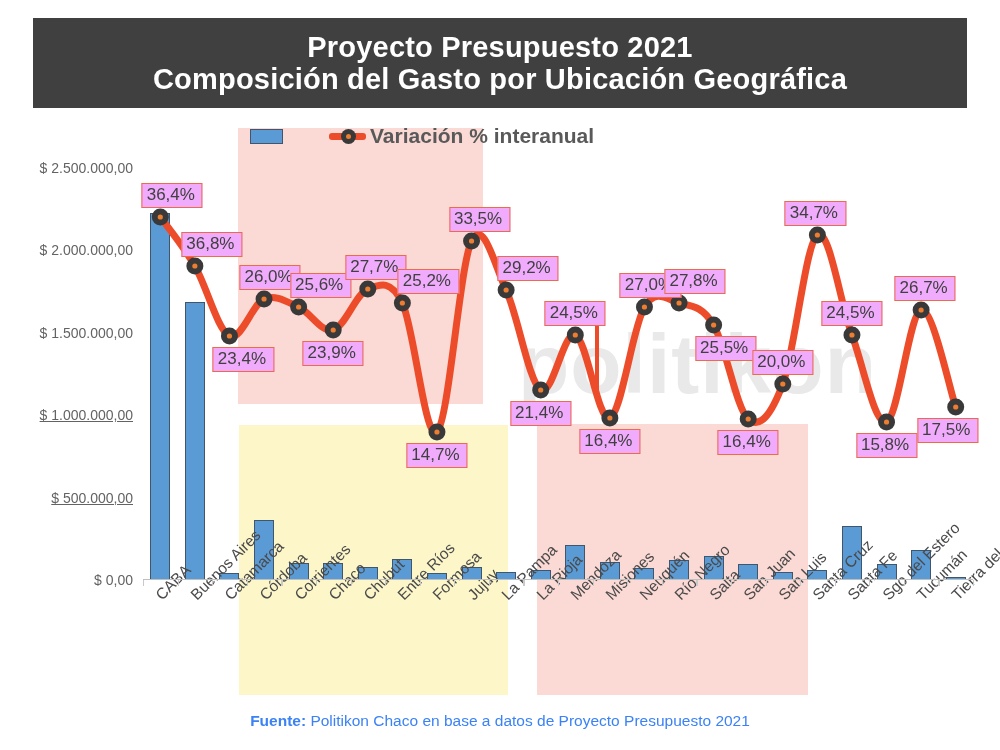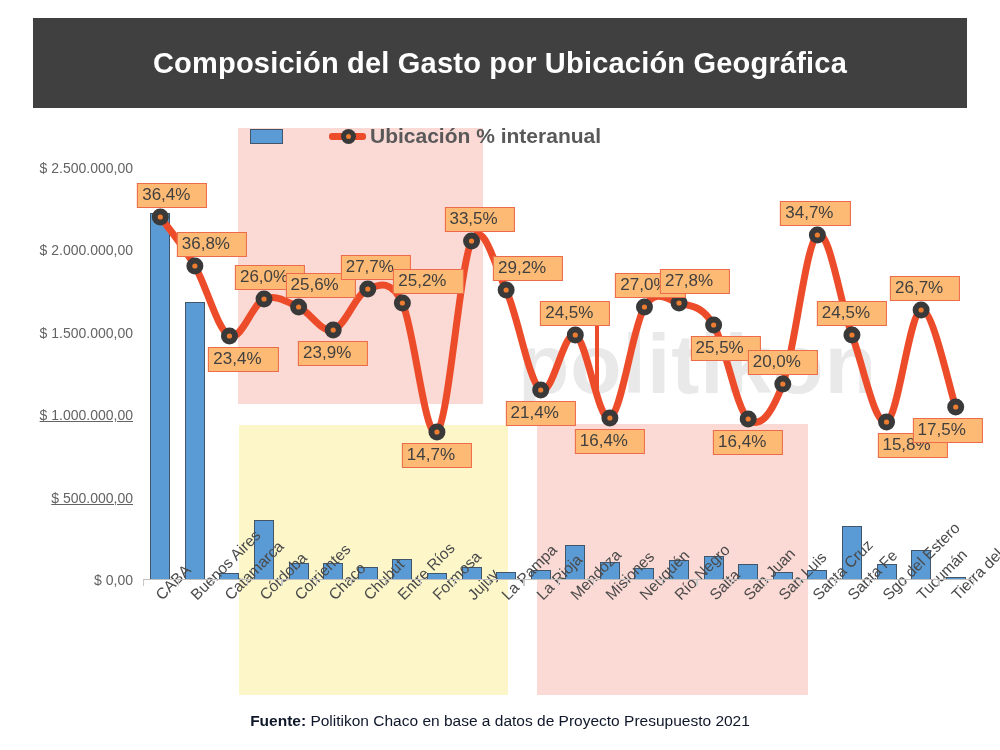--- a/index.html
+++ b/index.html
@@ -95,24 +95,24 @@
     border: 1.3px solid #41556b;
     z-index: 3;
   }
 
   
   #line-svg { position: absolute; left: 0; top: 0; width: 830px; height: 412px; z-index: 5; overflow: visible; }
 
   
   .dlabel {
     position: absolute; z-index: 6;
-    background: #fdba74;
+    background: #f0abfc;
     border: 1.4px solid #ed6a4a;
     font-size: 17px; color: #404040;
-    padding: 1px 16px 2px 4px;
+    padding: 1px 7px 2px 4px;
     white-space: nowrap;
     transform: translate(-50%, 0);
     line-height: 1.18;
   }
 
   
   #arrow-svg { position: absolute; left: 0; top: 0; width: 830px; height: 412px; z-index: 6; overflow: visible; }
 
   
   #xlabels { position: absolute; left: 143px; top: 585px; width: 860px; height: 110px; z-index: 3; }
@@ -121,43 +121,44 @@
     font-size: 15.5px; color: #4a4a4a;
     transform-origin: left top;
     transform: rotate(-45deg);
     white-space: nowrap;
     text-align: right;
   }
 
   
   #footer {
     position: absolute; left: 0; top: 712px; width: 1000px;
-    text-align: center; font-size: 15.5px; color: #0f172a;
+    text-align: center; font-size: 15.5px; color: #3b82f6;
   }
   #footer b { font-weight: bold; }
 </style>
 </head>
 <body>
 
 <div id="chart-root">
 
   <div id="title-banner">
+    <div class="t1">Proyecto Presupuesto 2021</div>
     <div class="t2">Composición del Gasto por Ubicación Geográfica</div>
   </div>
 
   <div id="legend">
     <div class="legend-entry">
       <span class="legend-bar-swatch"></span>
     </div>
     <div class="legend-entry">
       <span class="legend-line-swatch">
         <span class="ln"></span>
           <span class="mk"></span>
       </span>
-      <span>Ubicación % interanual</span>
+      <span>Variación % interanual</span>
     </div>
   </div>
 
   <div id="plot">
     <div id="watermark">politikon</div>
     <div id="bands">
         <div class="band" id="band-pink-top" style="left: 95px; top: -40px; width: 245px; height: 276px; background: rgb(251, 217, 212);"></div>
         <div class="band" id="band-yellow" style="left: 96px; top: 257px; width: 269px; height: 270px; background: rgb(252, 246, 201);"></div>
         <div class="band" id="band-pink-bottom" style="left: 394px; top: 256px; width: 271px; height: 271px; background: rgb(251, 217, 212);"></div>
       </div>
@@ -313,21 +314,21 @@
         <div class="dlabel" style="left: 397.708px; top: 233px;">21,4%</div>
         <div class="dlabel" style="left: 432.292px; top: 133px;">24,5%</div>
         <div class="dlabel" style="left: 466.875px; top: 261px;">16,4%</div>
         <div class="dlabel" style="left: 507.458px; top: 105px;">27,0%</div>
         <div class="dlabel" style="left: 552.042px; top: 101px;">27,8%</div>
         <div class="dlabel" style="left: 582.625px; top: 168px;">25,5%</div>
         <div class="dlabel" style="left: 605.208px; top: 262px;">16,4%</div>
         <div class="dlabel" style="left: 639.792px; top: 182px;">20,0%</div>
         <div class="dlabel" style="left: 672.375px; top: 33px;">34,7%</div>
         <div class="dlabel" style="left: 708.958px; top: 133px;">24,5%</div>
-        <div class="dlabel" style="left: 743.542px; top: 265px; margin-left: 26px;">15,8%</div>
+        <div class="dlabel" style="left: 743.542px; top: 265px;">15,8%</div>
         <div class="dlabel" style="left: 782.125px; top: 108px;">26,7%</div>
         <div class="dlabel" style="left: 804.708px; top: 250px;">17,5%</div>
       </div>
     <div id="axis-line"></div>
     <div id="ticks">
         <div class="tick" style="left: 0px;"></div>
         <div class="tick" style="left: 34.5833px;"></div>
         <div class="tick" style="left: 69.1667px;"></div>
         <div class="tick" style="left: 103.75px;"></div>
         <div class="tick" style="left: 138.333px;"></div>

